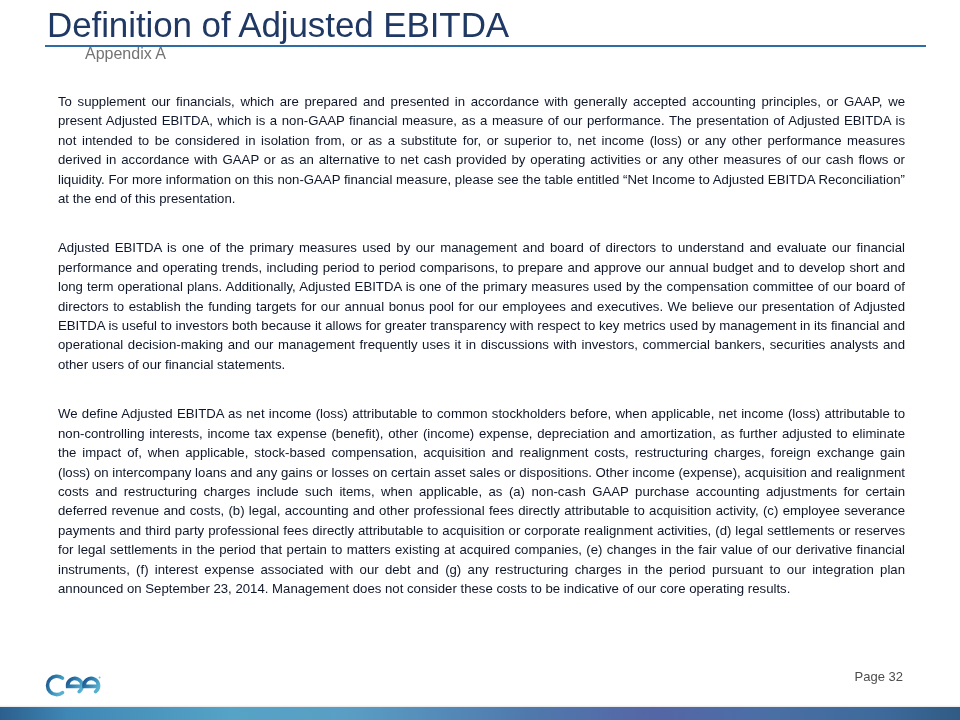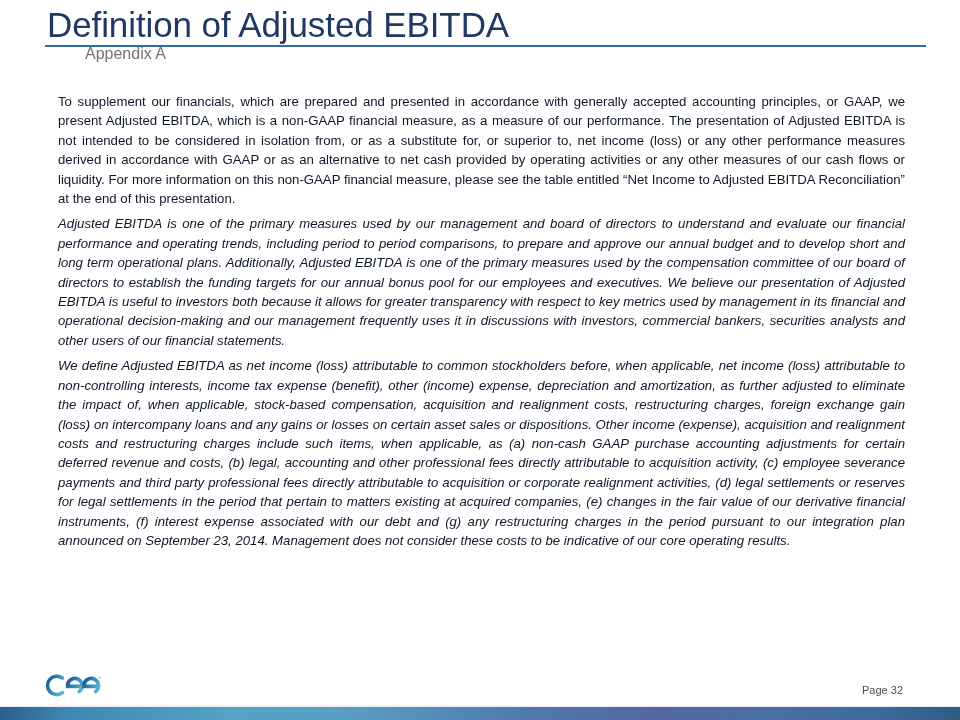--- a/index.html
+++ b/index.html
@@ -69,40 +69,39 @@
   .para {
     margin: 0 0 0 0;
     font-size: 13.2px;
     line-height: 19.4px;
     color: #0f172a;
     text-align: justify;
     text-justify: inter-word;
     hyphens: none;
   }
   .para + .para {
-    margin-top: 6px;
-    font-style: italic;
+    margin-top: 30px;
   }
 
   
   .footer-logo {
     position: absolute;
     left: 40px;
     top: 670px;
     width: 72px;
     height: 30px;
   }
   .footer-logo svg {
     display: block;
   }
   .page-number {
     position: absolute;
     right: 37px;
-    top: 682px;
-    font-size: 11px;
+    top: 668px;
+    font-size: 13px;
     line-height: 17px;
     color: #4d4d4d;
     white-space: nowrap;
   }
   .bottom-bar {
     position: absolute;
     left: 0;
     bottom: 0;
     width: 960px;
     height: 13px;

